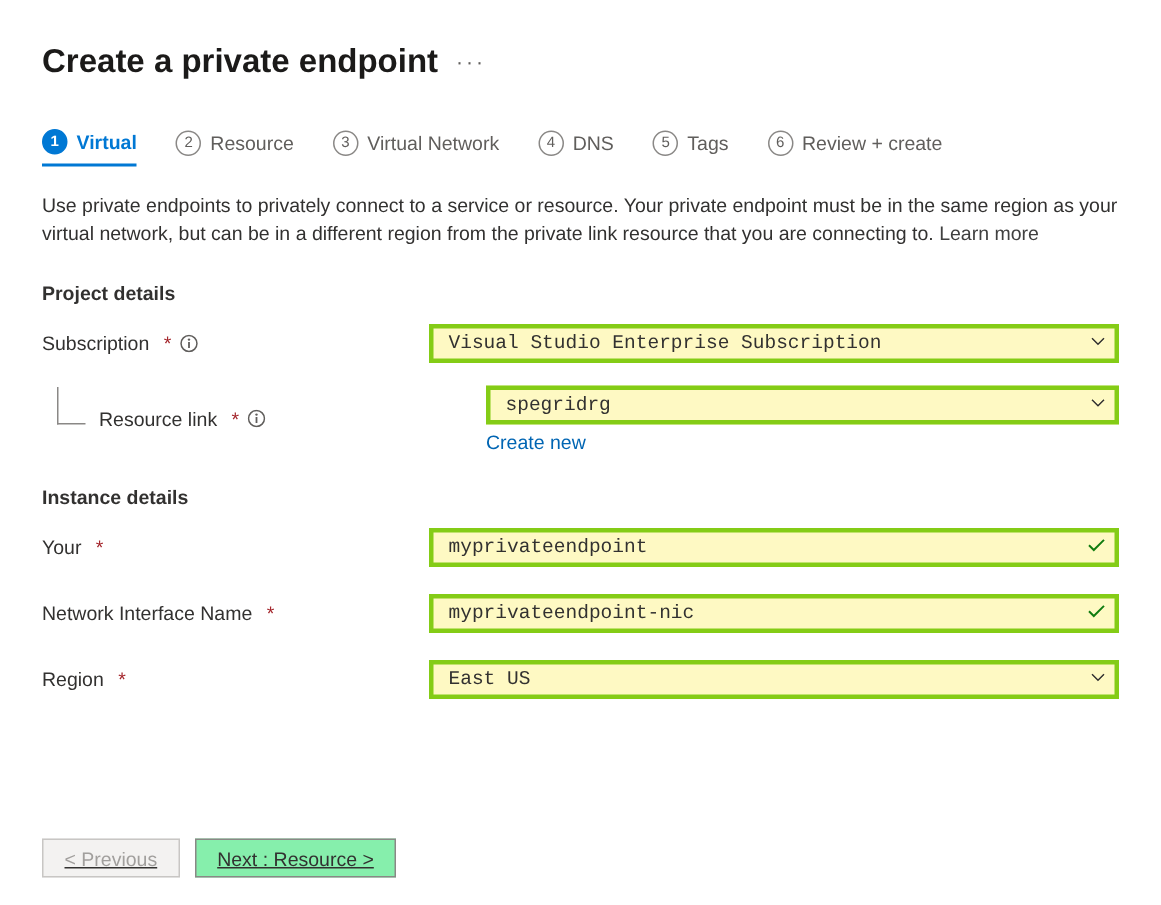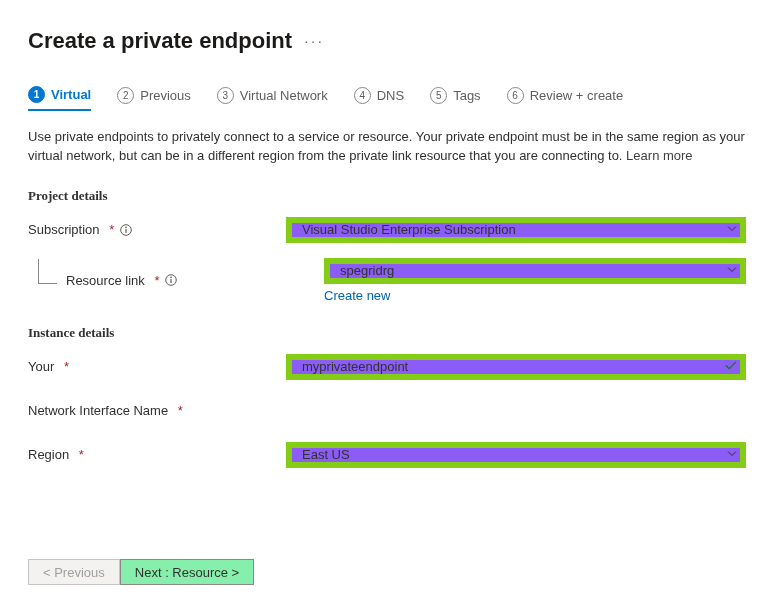--- a/index.html
+++ b/index.html
@@ -7,54 +7,54 @@
 .title-row{display:flex;align-items:center;gap:12px;margin-top:4px;}
 .title{font-size:22px;font-weight:600;color:#1b1a19;}
 .ellipsis{color:#605e5c;font-size:14px;letter-spacing:2px;cursor:pointer;}
 .tabs{display:flex;align-items:center;gap:26px;margin-top:32px;border-bottom:1px solid transparent;}
 .tab{display:flex;align-items:center;gap:6px;color:#605e5c;font-size:13px;padding-bottom:6px;cursor:pointer;}
 .tab.active{color:#0078d4;font-weight:600;border-bottom:2px solid #0078d4;}
 .step-circle{width:17px;height:17px;border:1px solid #8a8886;border-radius:50%;display:inline-flex;align-items:center;justify-content:center;font-size:10px;color:#605e5c;box-sizing:border-box;}
 .tab.active .step-circle{background:#0078d4;border-color:#0078d4;color:#fff;}
 .desc{margin-top:16px;line-height:1.45;color:#323130;max-width:718px;}
 .link{color:#404040;cursor:pointer;}
-.section-title{font-weight:600;font-size:13px;margin-top:22px;margin-bottom:10px;font-family:Liberation Serif, serif;}
+.section-title{font-weight:600;font-size:13px;margin-top:22px;margin-bottom:10px;}
 .field-row{display:flex;align-items:center;min-height:32px;margin-bottom:12px;}
 .field-label{width:258px;display:flex;align-items:center;gap:6px;color:#323130;font-size:13px;}
 .field-label.indent{padding-left:38px;position:relative;}
 .elbow{position:absolute;left:10px;top:-14px;width:18px;height:24px;border-left:1px solid #8a8886;border-bottom:1px solid #8a8886;}
 .req{color:#a4262c;}
 .info-icon{width:12px;height:12px;display:inline-flex;}
 .field-control{flex:1;max-width:482px;}
-.select,.input{width:100%;box-sizing:border-box;height:26px;border:6px solid #84cc16;padding:0 28px 0 10px;font-size:13px;font-family:Liberation Sans, sans-serif;color:#323130;background:#8b5cf6;}
+.select,.input{width:100%;box-sizing:border-box;height:26px;border:3px solid #84cc16;padding:0 28px 0 10px;font-size:13px;font-family:Liberation Mono, monospace;color:#323130;background:#fef9c3;}
 .select-wrap,.input-wrap{position:relative;}
 .chev{position:absolute;right:8px;top:50%;transform:translateY(-50%);pointer-events:none;}
 .valid{position:absolute;right:8px;top:50%;transform:translateY(-50%);color:#107c10;pointer-events:none;}
 .create-new{color:#0065b3;font-size:13px;margin-top:4px;cursor:pointer;display:inline-block;}
-.footer{position:absolute;bottom:18px;left:28px;display:flex;}
+.footer{position:absolute;bottom:18px;left:28px;display:flex;gap:10px;text-decoration:underline;}
 .btn{height:26px;padding:0 14px;font-size:13px;font-family:inherit;border:1px solid #8a8886;background:#86efac;color:#323130;cursor:pointer;}
 .btn:disabled{color:#a19f9d;background:#f3f2f1;border-color:#c8c6c4;cursor:default;}
 </style>
 </head>
 <body>
 
 <div class="page">
   <div class="title-row">
     <div class="title">Create a private endpoint</div>
     <div class="ellipsis">···</div>
   </div>
 
   <div class="tabs">
     <div class="tab active">
       <span class="step-circle">1</span>
       <span>Virtual</span>
     </div>
     <div class="tab">
       <span class="step-circle">2</span>
-      <span>Previous</span>
+      <span>Resource</span>
     </div>
     <div class="tab">
       <span class="step-circle">3</span>
       <span>Virtual Network</span>
     </div>
     <div class="tab">
       <span class="step-circle">4</span>
       <span>DNS</span>
     </div>
     <div class="tab">
@@ -141,20 +141,30 @@
         </span>
       </div>
     </div>
   </div>
 
   <div class="field-row">
     <div class="field-label">
       <span>Network Interface Name</span>
         <span class="req">&nbsp;*</span>
     </div>
+    <div class="field-control">
+      <div class="input-wrap">
+        <input class="input" value="myprivateendpoint-nic" style="">
+        <span class="valid">
+          <svg width="14" height="14" viewBox="0 0 14 14">
+              <path d="M2 7l3.2 3.2L12 3.4" fill="none" stroke="#107c10" stroke-width="1.3"></path>
+            </svg>
+        </span>
+      </div>
+    </div>
   </div>
 
   <div class="field-row">
     <div class="field-label">
       <span>Region</span>
         <span class="req">&nbsp;*</span>
     </div>
     <div class="field-control">
       <div class="select-wrap">
         <input class="select" readonly="" value="East US" style="">

